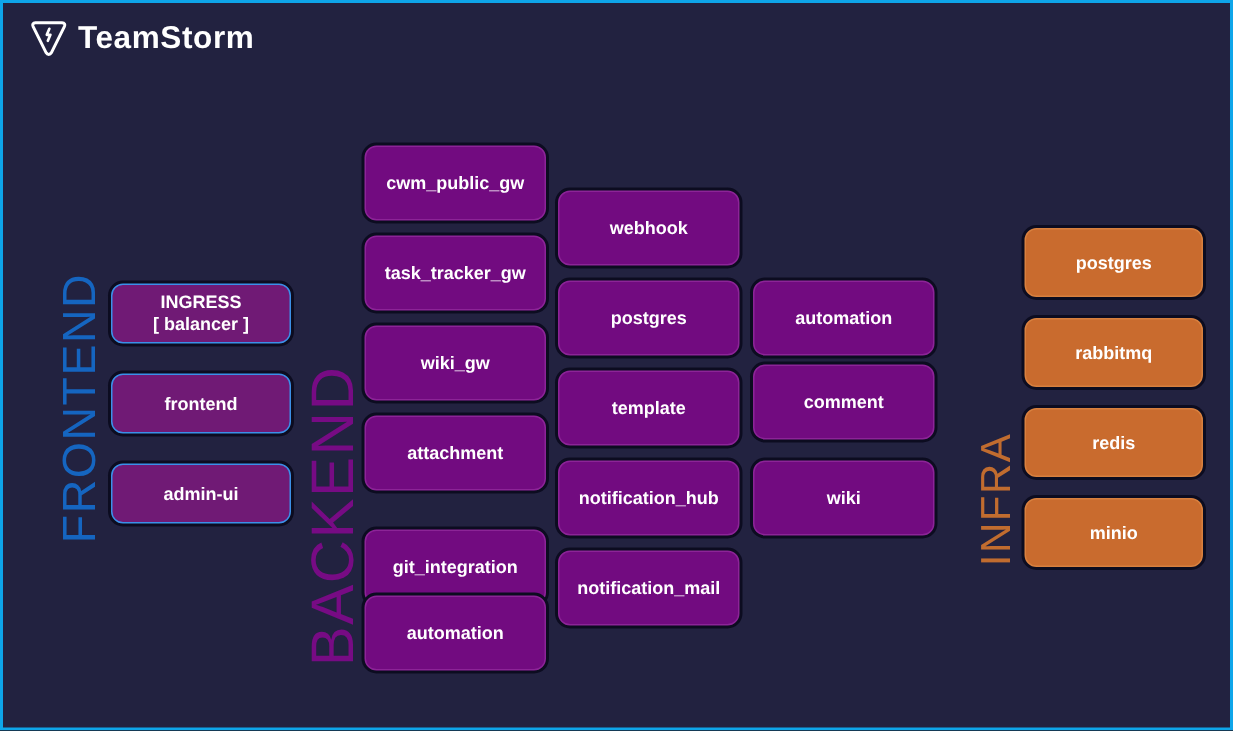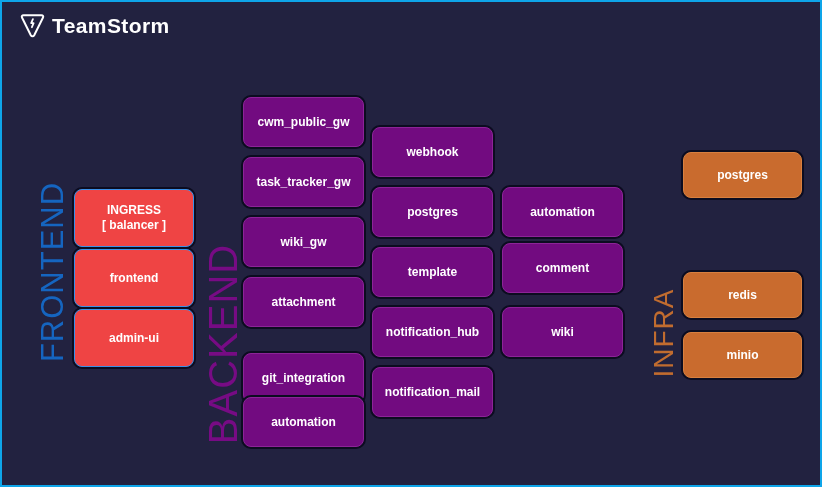--- a/index.html
+++ b/index.html
@@ -33,21 +33,21 @@
   .infra-label{left:662px;top:331px;font-size:28px;color:#c16c2f;}
   .node{
     position:absolute;
     border-radius:8px;
     display:flex;flex-direction:column;align-items:center;justify-content:center;
     color:#ffffff;font-weight:700;font-size:12px;line-height:15px;
     text-align:center;
     box-sizing:border-box;
     box-shadow:0 0 0 2px #0c0c20;
   }
-  .fe{width:120px;height:58px;background:#ef4444;border:1.5px solid #3b90e8;}
+  .fe{width:120px;height:40px;background:#701a75;border:1.5px solid #3b90e8;}
   .be{width:121px;height:50px;background:#720b80;border:1.5px solid #8c2497;}
   .in{width:119px;height:46px;background:#c96b2e;border:1.5px solid #d8803f;text-align:center;}
 </style>
 </head>
 <body>
 
 <div class="canvas">
 
   <div class="logo">
     <svg class="logo-icon" viewBox="0 0 25 27">
@@ -113,20 +113,23 @@
   <div class="node be" style="left:500px;top:241px;">
     <span>comment</span>
   </div>
   <div class="node be" style="left:500px;top:305px;">
     <span>wiki</span>
   </div>
 
   <div class="node in" style="left:681px;top:150px;">
     <span>postgres</span>
   </div>
+  <div class="node in" style="left:681px;top:210px;">
+    <span>rabbitmq</span>
+  </div>
   <div class="node in" style="left:681px;top:270px;">
     <span>redis</span>
   </div>
   <div class="node in" style="left:681px;top:330px;">
     <span>minio</span>
   </div>
 
 </div>
 
 </body></html>

